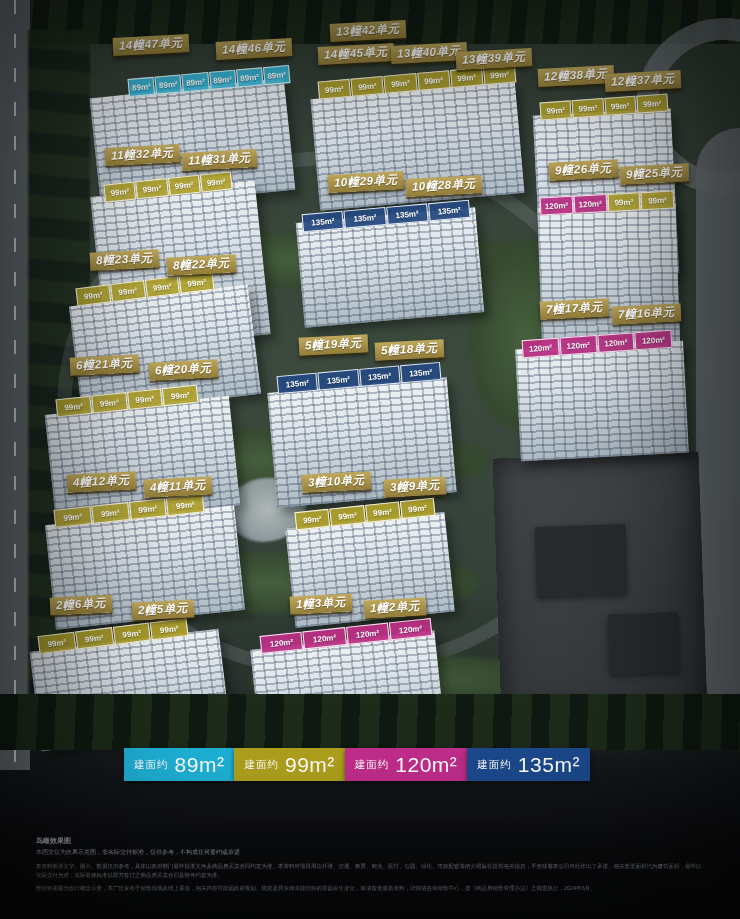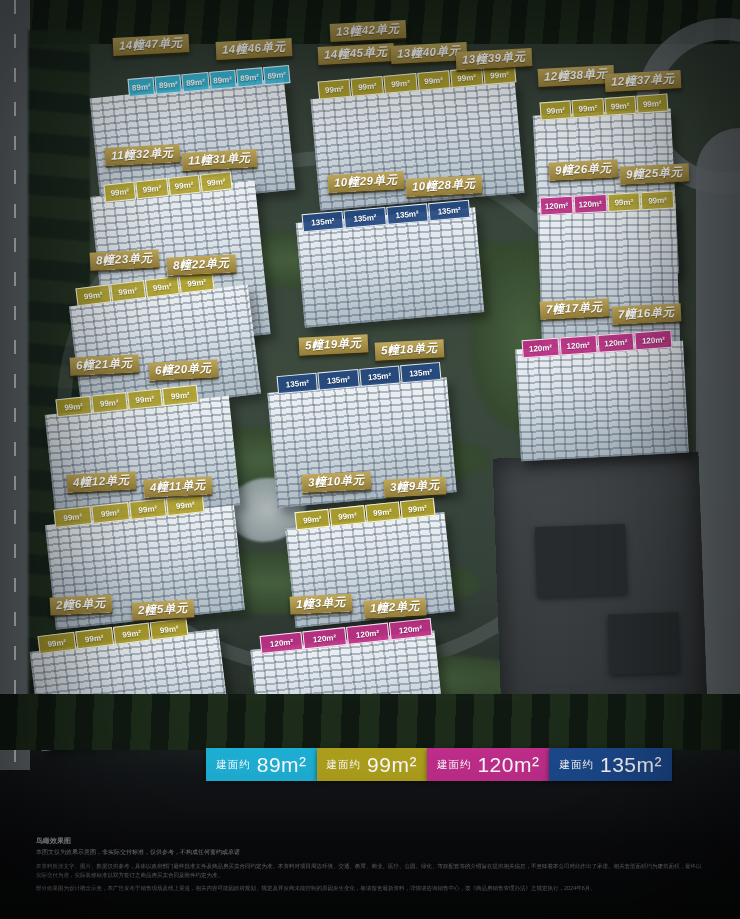--- a/index.html
+++ b/index.html
@@ -45,21 +45,21 @@
   .chips{position:absolute;z-index:15;display:flex;gap:1px;transform:rotate(-5deg);}
   .chip{flex:1;height:18px;display:flex;align-items:center;justify-content:center;color:#fff;
     font-size:8px;font-weight:bold;border:1px solid rgba(255,255,255,.9);white-space:nowrap;
     text-shadow:0 1px 1px rgba(0,0,0,.3);}
   .c-cyan{background:rgba(56,189,224,.92);}
   .c-yellow{background:rgba(178,163,45,.92);}
   .c-navy{background:rgba(38,74,130,.94);}
   .c-magenta{background:rgba(188,48,133,.94);}
 
   
-  .legend{position:absolute;left:42px;top:748px;width:630px;display:flex;justify-content:flex-end;z-index:30;}
+  .legend{position:absolute;left:42px;top:748px;width:630px;display:flex;justify-content:center;z-index:30;}
   .legend-item{height:33px;min-width:100px;padding:0 10px;display:flex;align-items:center;gap:6px;color:#fff;
     box-shadow:0 2px 5px rgba(0,0,0,.5);}
   .lg-cyan{background:#1fb2d8;} .lg-yellow{background:#b0a11d;} .lg-magenta{background:#c12e8c;} .lg-navy{background:#1c4a8e;}
   .lg-prefix{font-size:10.5px;letter-spacing:1px;} .lg-area{font-size:21px;font-weight:500;letter-spacing:.5px;}
 
   
   .footnote{position:absolute;left:36px;top:836px;width:668px;z-index:30;color:#82888f;}
   .fn-title{font-size:7px;font-weight:bold;color:#aeb4bb;margin:0 0 2px 0;}
   .fn-line{font-size:6px;margin:0 0 5px 0;color:#959ba2;}
   .fn-para{font-size:5.5px;line-height:1.7;margin:0 0 3px 0;color:#7d838a;}

